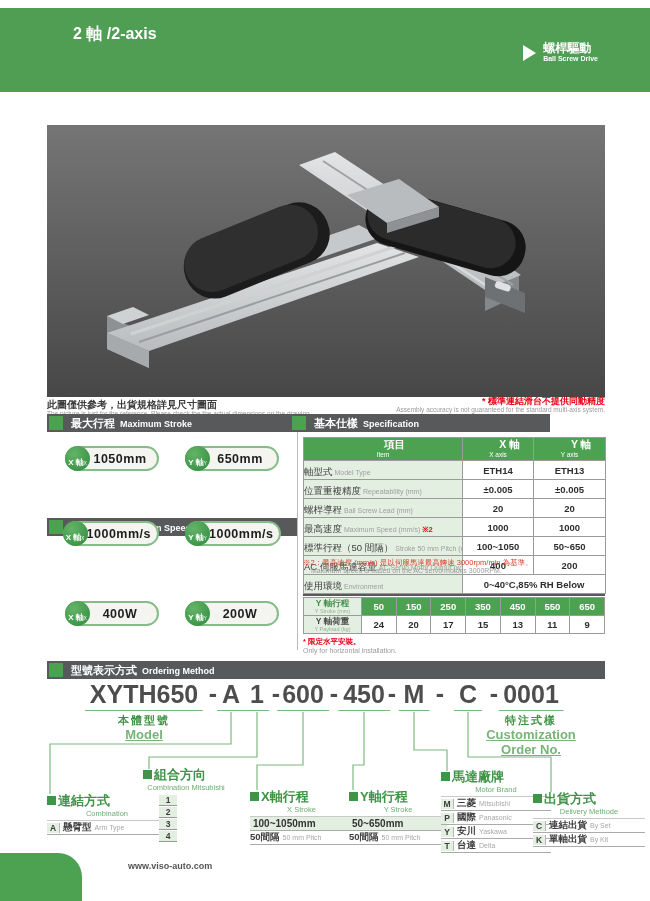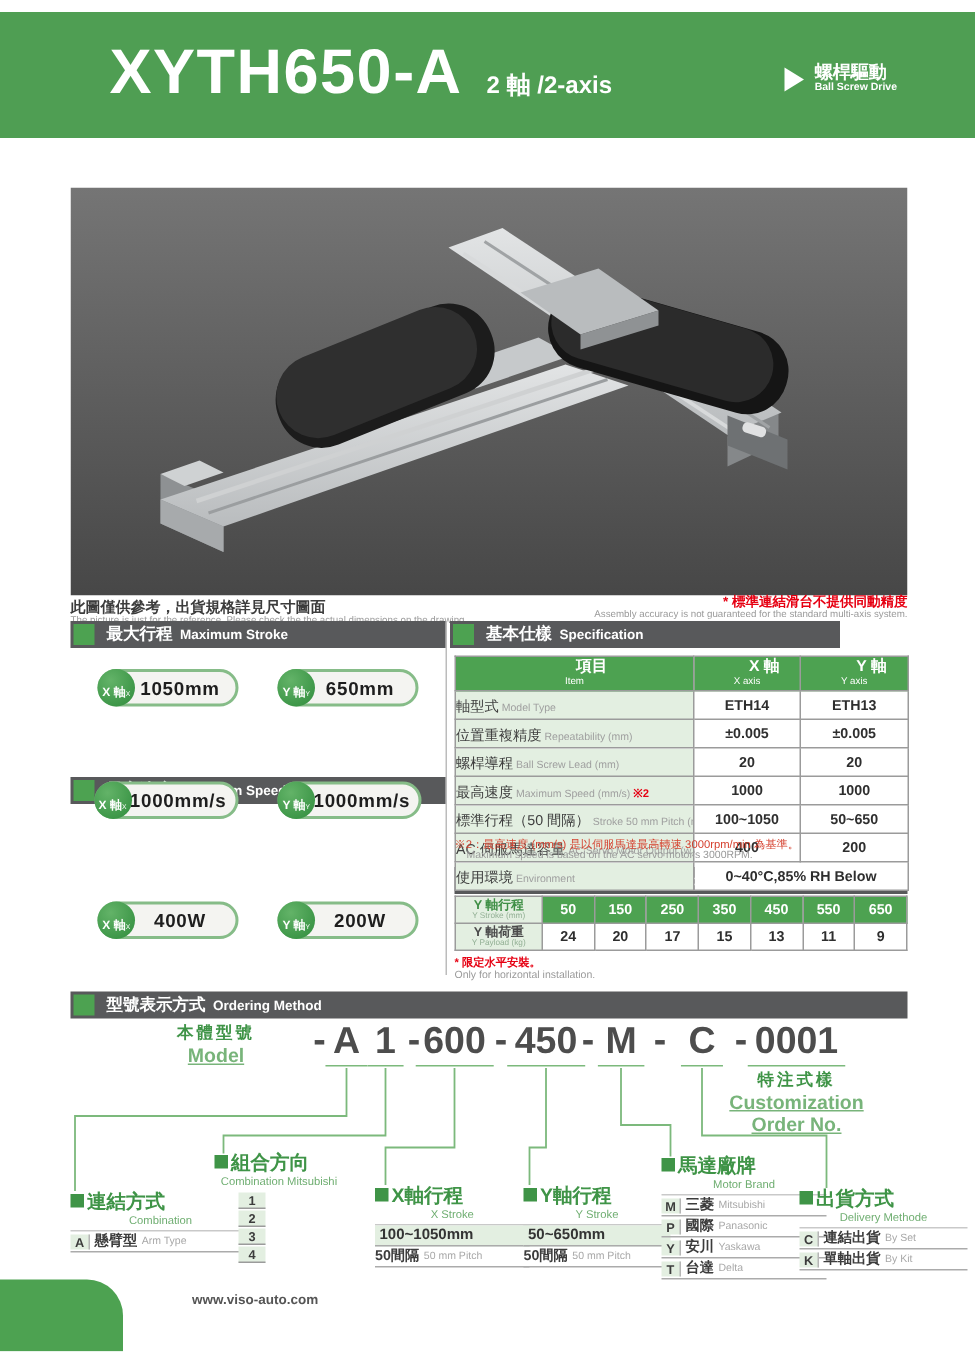--- a/index.html
+++ b/index.html
@@ -96,21 +96,20 @@
   .foot-tab{position:absolute;left:0;top:853px;width:82px;height:48px;background:#4DA251;border-top-right-radius:24px;}
   .foot-url{position:absolute;left:128px;top:861px;font-size:9px;font-weight:bold;color:#555;}
 </style>
 </head>
 <body>
 
 <div class="page">
 
   <div class="banner">
     <div class="banner-titles">
-      <span class="banner-model">XYTH650-A</span>
       <span class="banner-axes">2 軸 /2-axis</span>
     </div>
     <div class="banner-drive">
       <span class="tri"></span>
       <span>
         <span class="drive-zh" style="display:block">螺桿驅動</span>
         <span class="drive-en" style="display:block">Ball Screw Drive</span>
       </span>
     </div>
   </div>
@@ -159,21 +158,21 @@
   <div class="cap-en">The picture is just for the reference. Please check the the actual dimensions on the drawing.</div>
   <div class="acc-zh">* 標準連結滑台不提供同動精度</div>
   <div class="acc-en">Assembly accuracy is not guaranteed for the standard multi-axis system.</div>
 
   <div class="vdivider"></div>
 
   <div class="bar" style="left:47px;top:414px;width:250px;text-align:right;">
     <span class="sq"></span>
     <span class="t"><span>最大行程</span><span class="en">Maximum Stroke</span></span>
   </div>
-  <div class="bar" style="left:300px;top:414px;width:260px;text-align:right;">
+  <div class="bar" style="left:290px;top:414px;width:260px;text-align:right;">
     <span class="sq"></span>
     <span class="t"><span>基本仕樣</span><span class="en">Specification</span></span>
   </div>
   <div class="bar" style="left:47px;top:491px;width:250px;margin-top:27px;">
     <span class="sq"></span>
     <span class="t"><span>最高速度</span><span class="en">Maximum Speed</span></span>
   </div>
   <div class="bar" style="left:303px;top:578px;width:302px;">
     <span class="sq"></span>
     <span class="t"><span>最大可搬重量</span><span class="en">Maximum Payload</span></span>
@@ -313,20 +312,21 @@
       <td class="pay-white">13</td>
           <td class="pay-white">11</td>
       <td class="pay-white">9</td>
     </tr>
   </tbody>
     </table>
   <div class="pay-note-zh">* 限定水平安裝。</div>
   <div class="pay-note-en">Only for horizontal installation.</div>
 
   <div class="code-seg" style="left:144px;">
+    <span class="u">XYTH650</span>
     <span class="seg-lab-zh">本體型號</span>
     <span class="seg-lab-en">Model</span>
   </div>
   <div class="code-dash" style="left:213px;">-</div>
   <div class="code-seg" style="left:231px;"><span class="u">A</span></div>
   <div class="code-seg" style="left:257px;"><span class="u">1</span></div>
   <div class="code-dash" style="left:276px;">-</div>
   <div class="code-seg" style="left:303px;"><span class="u">600</span></div>
   <div class="code-dash" style="left:334px;">-</div>
   <div class="code-seg" style="left:364px;"><span class="u">450</span></div>

